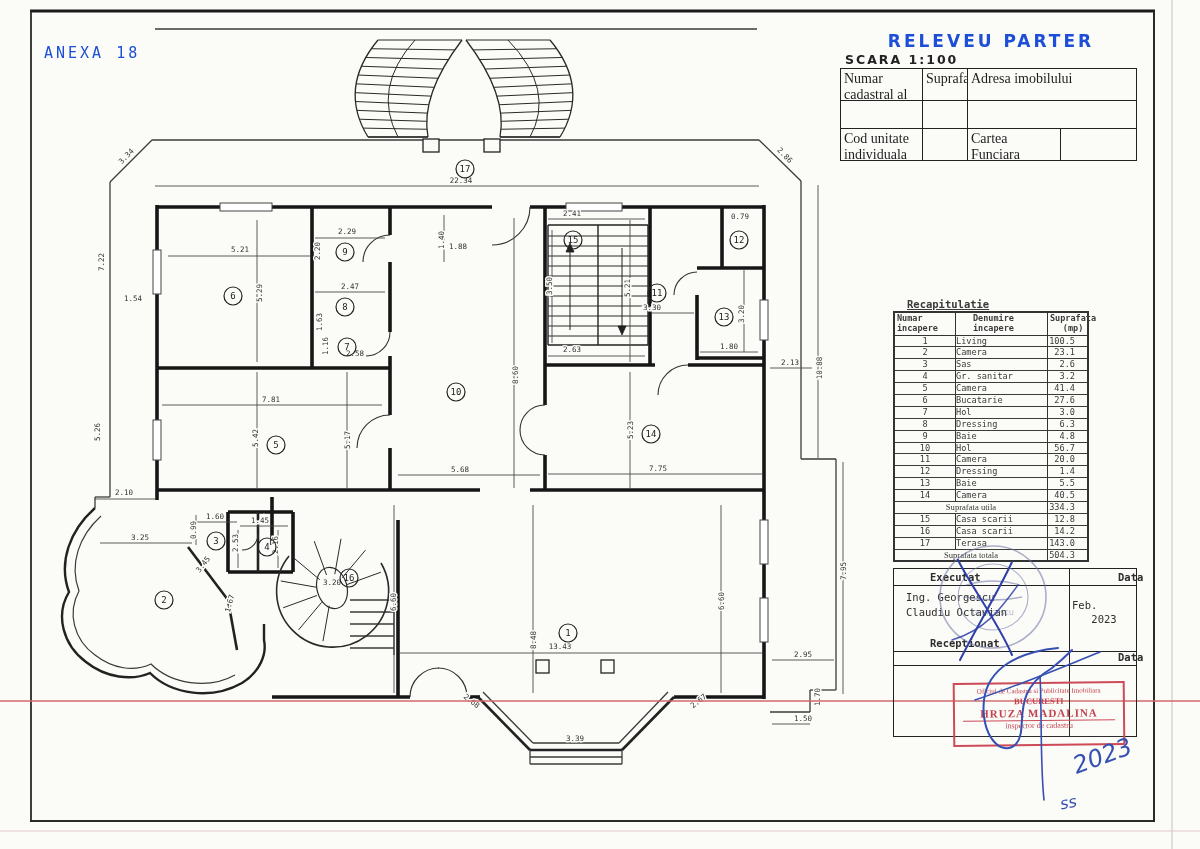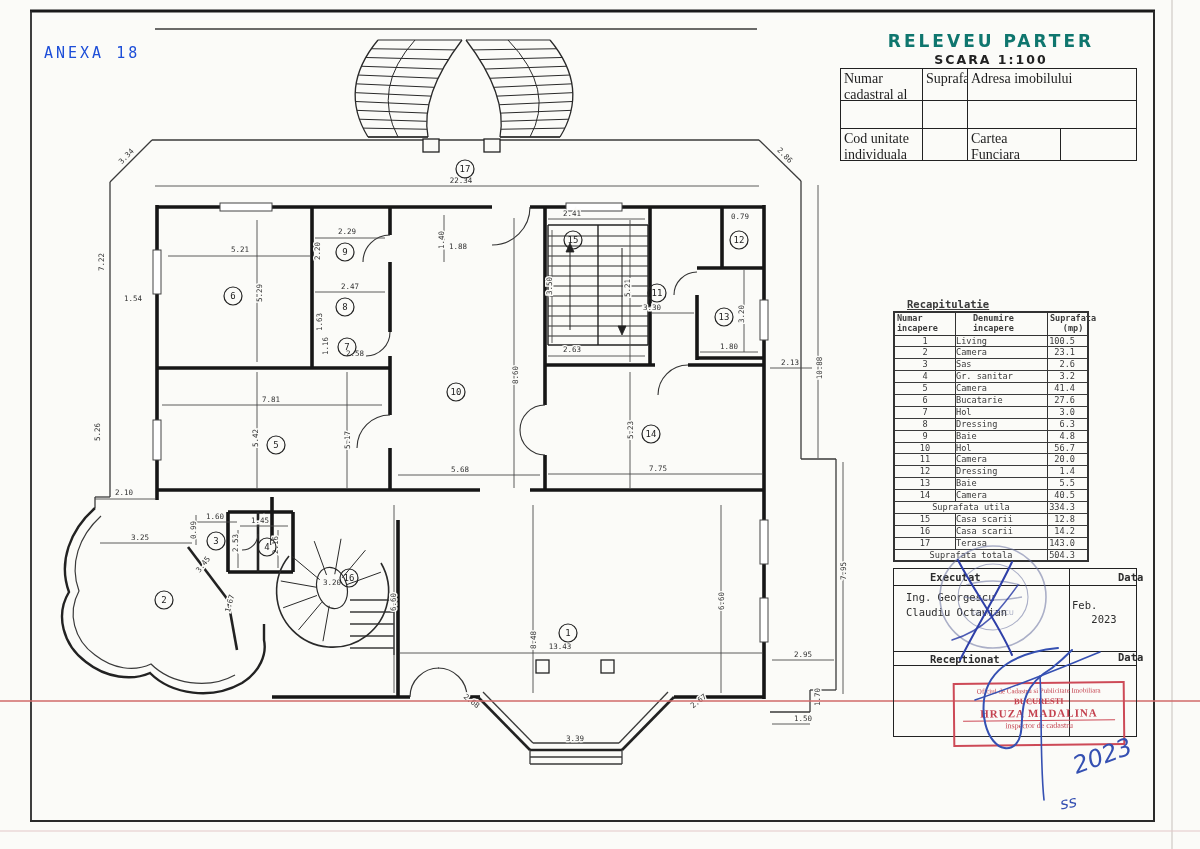--- a/index.html
+++ b/index.html
@@ -8,22 +8,22 @@
   svg{position:absolute;left:0;top:0;}
   #plan-svg{z-index:1;}
   .layer3{z-index:3;pointer-events:none;}
   .abs{position:absolute;}
 
   
   #annexa{left:44px;top:44px;font-size:15px;letter-spacing:3px;color:#1d4ed8;z-index:2;}
 
   
   #hdr-title{left:845px;top:31px;width:292px;text-align:center;font-family:"DejaVu Sans",sans-serif;
-             font-weight:bold;font-size:17px;letter-spacing:3px;color:#0f766e;z-index:2;}
-  #hdr-scale{left:845px;top:52px;width:292px;text-align:center;font-family:"DejaVu Sans",sans-serif;
+             font-weight:bold;font-size:17px;letter-spacing:3px;color:#1d4ed8;z-index:2;}
+  #hdr-scale{left:845px;top:52px;width:292px;text-align:left;font-family:"DejaVu Sans",sans-serif;
              font-weight:bold;font-size:12.5px;letter-spacing:2px;color:#222;z-index:2;}
 
   
   #info-table{left:840px;top:68px;width:295px;border:1.6px solid #222;z-index:2;
               font-family:"Liberation Serif","DejaVu Serif",serif;font-size:14px;line-height:1.12;color:#1d1d1d;}
   .it-row{display:grid;border-bottom:1.4px solid #222;}
   .it-row:last-child{border-bottom:none;}
   .it-c{padding:2px 3px;border-right:1.4px solid #222;overflow:hidden;}
   .it-c:last-child{border-right:none;}
   .r1{grid-template-columns:82px 45px 1fr;height:31px;}
@@ -41,21 +41,21 @@
   #recap-head div{padding:1px 2px;white-space:pre-line;}
   #recap-head div:nth-child(2){border-left:1.4px solid #333;padding-left:17px;}
   #recap-head div:nth-child(3){border-left:1.4px solid #333;text-align:center;}
   .recap-row{display:grid;grid-template-columns:60px 92px 1fr;height:10.9px;font-size:8.6px;
              line-height:10.6px;border-top:1px solid #3b3b3b;}
   .recap-row:first-child{border-top:none;}
   .rc-nr{text-align:center;}
   .rc-name{border-left:1.4px solid #333;padding-left:0;}
   .rc-area{border-left:1.4px solid #333;text-align:right;padding-right:12px;}
   .recap-row.merged{grid-template-columns:152px 1fr;}
-  .recap-row.merged .rc-name{border-left:none;text-align:center;padding-left:0;}
+  .recap-row.merged .rc-name{border-left:none;text-align:center;padding-left:0;font-family:Liberation Serif, serif;}
 
   
   #exec-box{left:893px;top:568px;width:242px;height:167px;border:1.6px solid #222;z-index:2;
             font-size:10.5px;color:#2d2d2d;}
   #exec-box .hl{position:absolute;left:0;right:0;border-top:1.3px solid #222;}
   #exec-box .vl{position:absolute;top:0;bottom:0;left:175px;border-left:1.3px solid #222;}
   #exec-box .lbl{position:absolute;font-weight:bold;margin-left:32px;}
 
   
   #red-stamp{left:953px;top:682px;width:168px;height:60px;border:2px solid #cd4a57;z-index:3;
@@ -507,21 +507,21 @@
     <div class="hl" style="top:16px"></div>
     <div class="hl" style="top:82px"></div>
     <div class="hl" style="top:96px"></div>
     <div class="vl"></div>
     <div class="lbl" style="left:4px;top:2px">Executat</div>
     <div class="lbl" style="left:192px;top:2px">Data</div>
     <div style="position:absolute;left:12px;top:22px">Ing. Georgescu</div>
     <div style="position:absolute;left:12px;top:37px">Claudiu Octavian</div>
     <div style="position:absolute;left:178px;top:30px;width:64px;text-align:left">Feb.</div>
     <div style="position:absolute;left:178px;top:44px;width:64px;text-align:center">2023</div>
-    <div class="lbl" style="left:4px;top:84px">Receptionat</div>
+    <div class="lbl" style="left:4px;top:68px">Receptionat</div>
     <div class="lbl" style="left:192px;top:82px">Data</div>
   </div>
 
   <div id="red-stamp" class="abs">
     <div id="rs1">Oficiul de Cadastru si Publicitate Imobiliara</div>
     <div id="rs2">BUCURESTI</div>
     <div id="rs3">HRUZA MADALINA</div>
     <div id="rs4">inspector de cadastru</div>
   </div>
 

